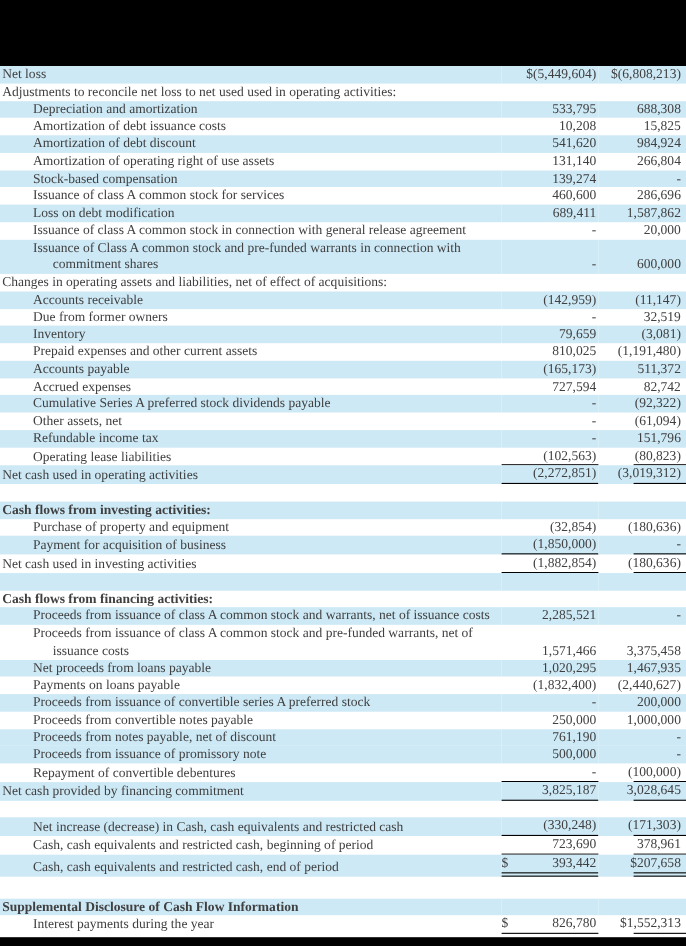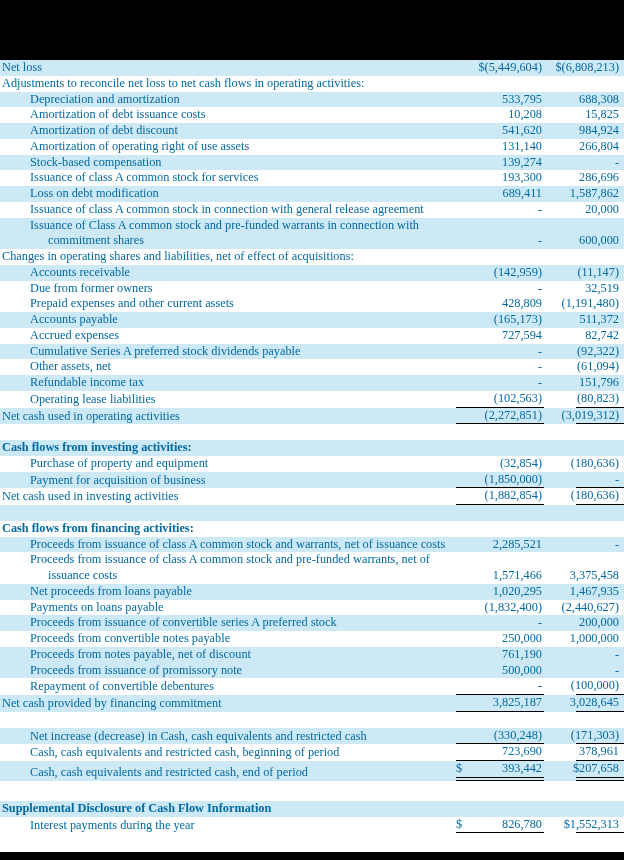--- a/index.html
+++ b/index.html
@@ -1,18 +1,18 @@
 <!DOCTYPE html>
 <html><head>
 <meta charset="utf-8">
 <style>
   html,body { margin:0; padding:0; background:#fff; }
   .page {
     position:relative; width:624px; height:860px; overflow:hidden;
-    background:#ffffff; font-family:"Liberation Serif", serif; color:#0369a1;
+    background:#ffffff; font-family:"Liberation Serif", serif; color:#404040;
   }
   .band-top { position:absolute; top:0; left:0; width:624px; height:60px; background:#000; }
   .band-bottom { position:absolute; bottom:0; left:0; width:624px; height:8px; background:#000; }
   .artifact { position:absolute; top:60px; height:3px; background:#23233a; }
   .artifact.a1 { left:31px; width:13px; }
   .artifact.a2 { left:88px; width:44px; }
   .artifact.a3 { left:150px; width:8px; }
 
   table.statement {
     position:absolute; top:60px; left:0;
@@ -65,21 +65,21 @@
             </div>
           </td>
           <td class="val v2">
             <div class="vwrap">
               <span>$(6,808,213)</span>
             </div>
           </td>
         </tr>
         <tr class="">
           <td class="lbl ind0">
-            <div>Adjustments to reconcile net loss to net cash flows in operating activities:</div>
+            <div>Adjustments to reconcile net loss to net used used in operating activities:</div>
           </td>
           <td class="val v1"></td>
           <td class="val v2"></td>
         </tr>
         <tr class="shade">
           <td class="lbl ind1">
             <div>Depreciation and amortization</div>
           </td>
           <td class="val v1">
             <div class="vwrap">
@@ -151,21 +151,21 @@
               <span>-</span>
             </div>
           </td>
         </tr>
         <tr class="">
           <td class="lbl ind1">
             <div>Issuance of class A common stock for services</div>
           </td>
           <td class="val v1">
             <div class="vwrap">
-              <span>193,300</span>
+              <span>460,600</span>
             </div>
           </td>
           <td class="val v2">
             <div class="vwrap">
               <span>286,696</span>
             </div>
           </td>
         </tr>
         <tr class="shade">
           <td class="lbl ind1">
@@ -208,21 +208,21 @@
             </div>
           </td>
           <td class="val v2">
             <div class="vwrap">
               <span>600,000</span>
             </div>
           </td>
         </tr>
         <tr class="">
           <td class="lbl ind0">
-            <div>Changes in operating shares and liabilities, net of effect of acquisitions:</div>
+            <div>Changes in operating assets and liabilities, net of effect of acquisitions:</div>
           </td>
           <td class="val v1"></td>
           <td class="val v2"></td>
         </tr>
         <tr class="shade">
           <td class="lbl ind1">
             <div>Accounts receivable</div>
           </td>
           <td class="val v1">
             <div class="vwrap">
@@ -243,27 +243,42 @@
             <div class="vwrap">
               <span>-</span>
             </div>
           </td>
           <td class="val v2">
             <div class="vwrap">
               <span>32,519</span>
             </div>
           </td>
         </tr>
+        <tr class="shade">
+          <td class="lbl ind1">
+            <div>Inventory</div>
+          </td>
+          <td class="val v1">
+            <div class="vwrap">
+              <span>79,659</span>
+            </div>
+          </td>
+          <td class="val v2">
+            <div class="vwrap">
+              <span>(3,081)</span>
+            </div>
+          </td>
+        </tr>
         <tr class="">
           <td class="lbl ind1">
             <div>Prepaid expenses and other current assets</div>
           </td>
           <td class="val v1">
             <div class="vwrap">
-              <span>428,809</span>
+              <span>810,025</span>
             </div>
           </td>
           <td class="val v2">
             <div class="vwrap">
               <span>(1,191,480)</span>
             </div>
           </td>
         </tr>
         <tr class="shade">
           <td class="lbl ind1">

